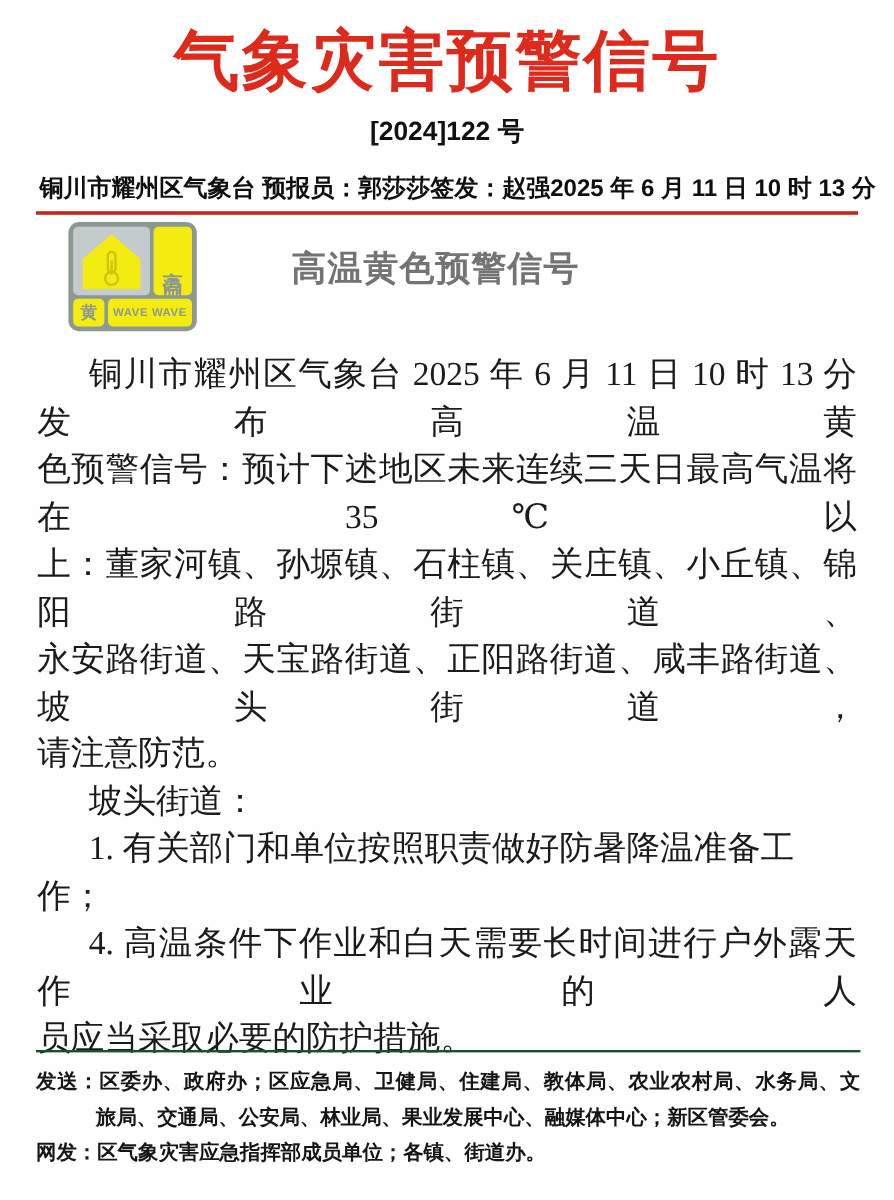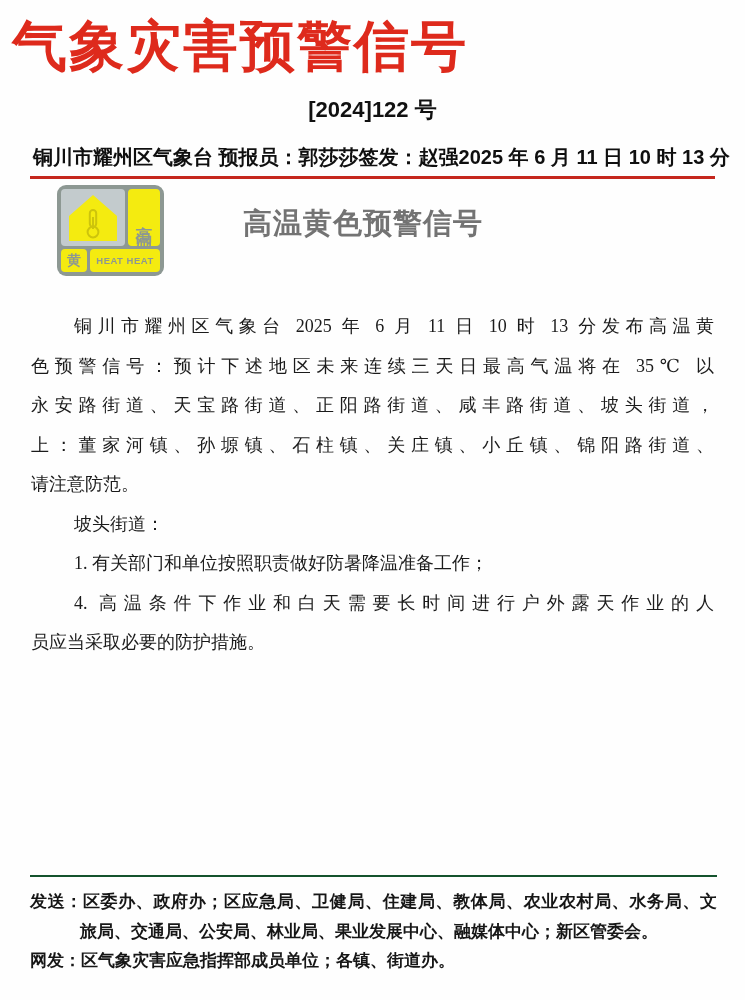--- a/index.html
+++ b/index.html
@@ -5,22 +5,22 @@
   * { box-sizing: border-box; }
   html,body { margin:0; padding:0; }
   body {
     width:745px; height:1000px; background:#ffffff;
     font-family:"Liberation Serif","DejaVu Serif",serif;
     color:#1b1b1b;
   }
   .page { position:relative; width:745px; height:1000px; overflow:hidden; background:#fefefe; }
 
   .main-title {
-    margin:20px 0 0 12px; text-align:left;
-    font-family:Liberation Mono, monospace;
+    margin:20px 0 0 0; text-align:center;
+    font-family:Liberation Serif, serif;
     font-weight:900; font-size:55px; line-height:62px;
     color:#de2a1c; letter-spacing:2px;
   }
   .doc-number {
     margin-top:14px; text-align:center;
     font-family:"Liberation Sans","DejaVu Sans",sans-serif;
     font-weight:bold; font-size:22px; line-height:28px; color:#111;
   }
   .issuer-row {
     display:flex; justify-content:space-between; align-items:baseline;
@@ -63,21 +63,21 @@
     font-weight:900; font-size:14px; color:#8d9893;
   }
   .wi-en {
     flex:1; background:#f4eb10; border-radius:4px;
     display:flex; align-items:center; justify-content:center;
     font-family:"Liberation Sans","DejaVu Sans",sans-serif;
     font-weight:800; font-size:9.5px; letter-spacing:0.5px; color:#8d9893;
     white-space:nowrap;
   }
 
-  .body-text { margin:28px 31px 0 31px; font-size:18px; line-height:39.5px; color:#1b1b1b; }
+  .body-text { margin:14px 31px 0 31px; font-size:28px; line-height:39.5px; color:#1b1b1b; }
   .body-text .line { min-height:39.5px; }
   .jl { text-align:justify; text-align-last:justify; }
   .ind { text-indent:43px; }
 
   .footer {
     position:absolute; left:30px; top:875px; width:687px;
     border-top:2px solid #14532d; padding-top:10px;
     font-family:"Liberation Sans","DejaVu Sans",sans-serif;
     font-weight:bold; font-size:17px; line-height:29.5px; color:#161616;
   }
@@ -109,31 +109,31 @@
             <path d="M30 4 L54 25 L54 50 L6 50 L6 25 Z" fill="#f4eb10"></path>
             <rect x="26.8" y="19" width="6.4" height="17" rx="3.2" fill="none" stroke="#cdc40c" stroke-width="2"></rect>
             <circle cx="30" cy="41" r="5.4" fill="none" stroke="#cdc40c" stroke-width="2"></circle>
             <line x1="30" y1="26" x2="30" y2="38" stroke="#cdc40c" stroke-width="2"></line>
           </svg>
         </div>
         <div class="wi-vert">高温</div>
       </div>
       <div class="wi-row2">
         <div class="wi-level">黄</div>
-        <div class="wi-en">HEAT HEAT</div>
+        <div class="wi-en">WAVE WAVE</div>
       </div>
     </div>
     <div class="warning-heading">高温黄色预警信号</div>
   </div>
 
   <div class="body-text">
     <div class="line jl ind">铜川市耀州区气象台 2025 年 6 月 11 日 10 时 13 分发布高温黄</div>
     <div class="line jl">色预警信号：预计下述地区未来连续三天日最高气温将在 35℃ 以</div>
+    <div class="line jl">上：董家河镇、孙塬镇、石柱镇、关庄镇、小丘镇、锦阳路街道、</div>
     <div class="line jl">永安路街道、天宝路街道、正阳路街道、咸丰路街道、坡头街道，</div>
-    <div class="line jl">上：董家河镇、孙塬镇、石柱镇、关庄镇、小丘镇、锦阳路街道、</div>
     <div class="line">请注意防范。</div>
     <div class="line ind">坡头街道：</div>
     <div class="line ind">1. 有关部门和单位按照职责做好防暑降温准备工作；</div>
     <div class="line jl ind">4. 高温条件下作业和白天需要长时间进行户外露天作业的人</div>
     <div class="line">员应当采取必要的防护措施。</div>
   </div>
 
   <div class="footer">
     <p class="jl"><span>发送：</span><span>区委办、政府办；区应急局、卫健局、住建局、教体局、农业农村局、水务局、文</span></p>
     <p class="send-l2">旅局、交通局、公安局、林业局、果业发展中心、融媒体中心；新区管委会。</p>

